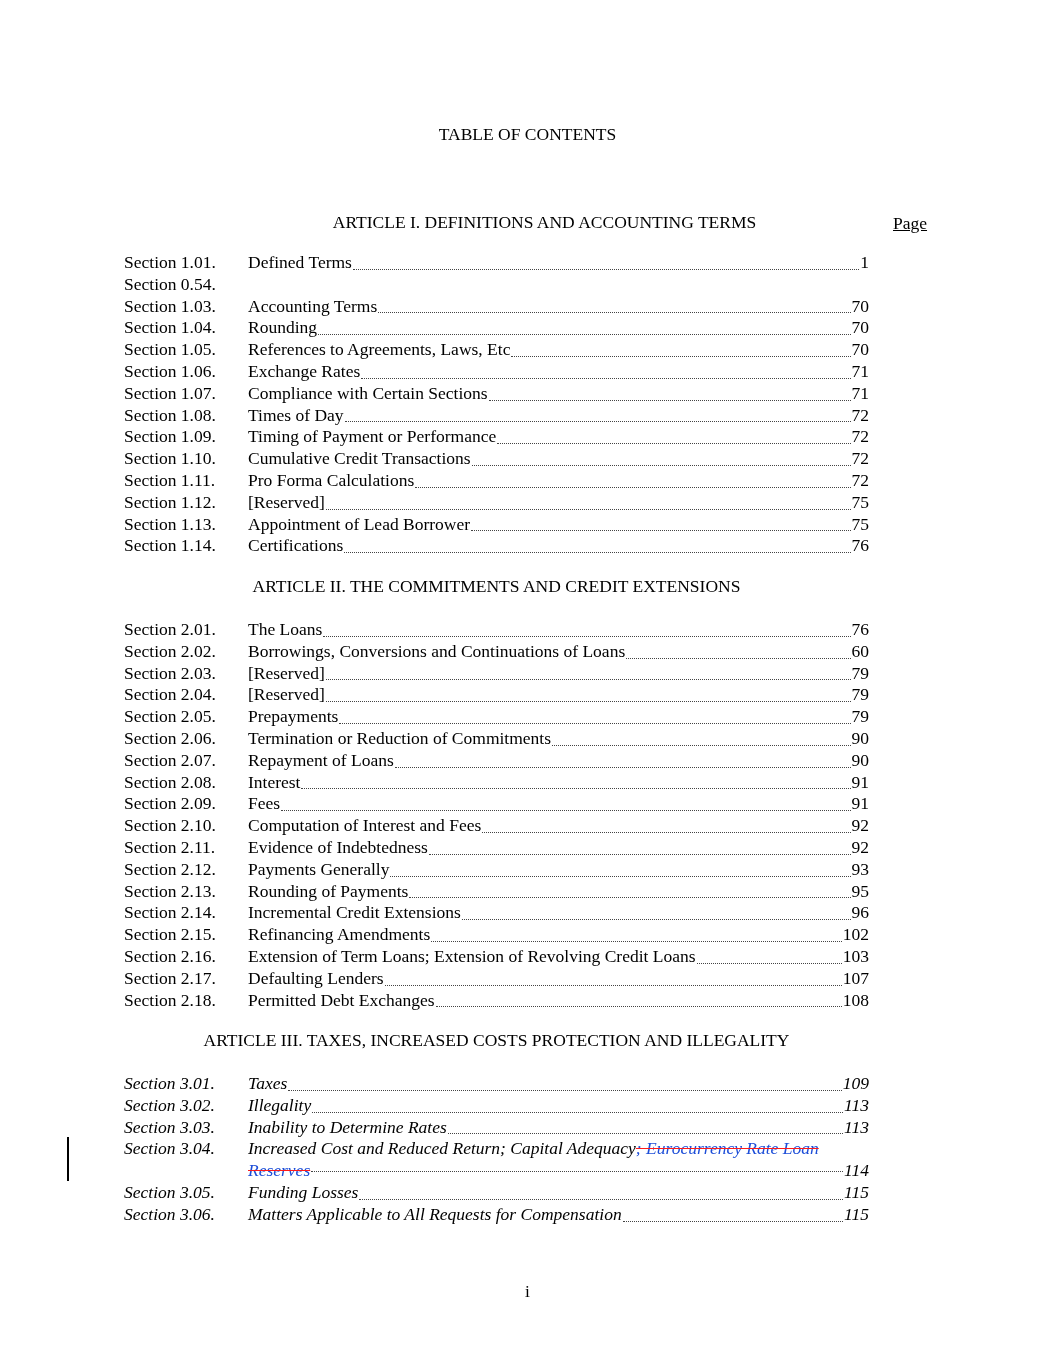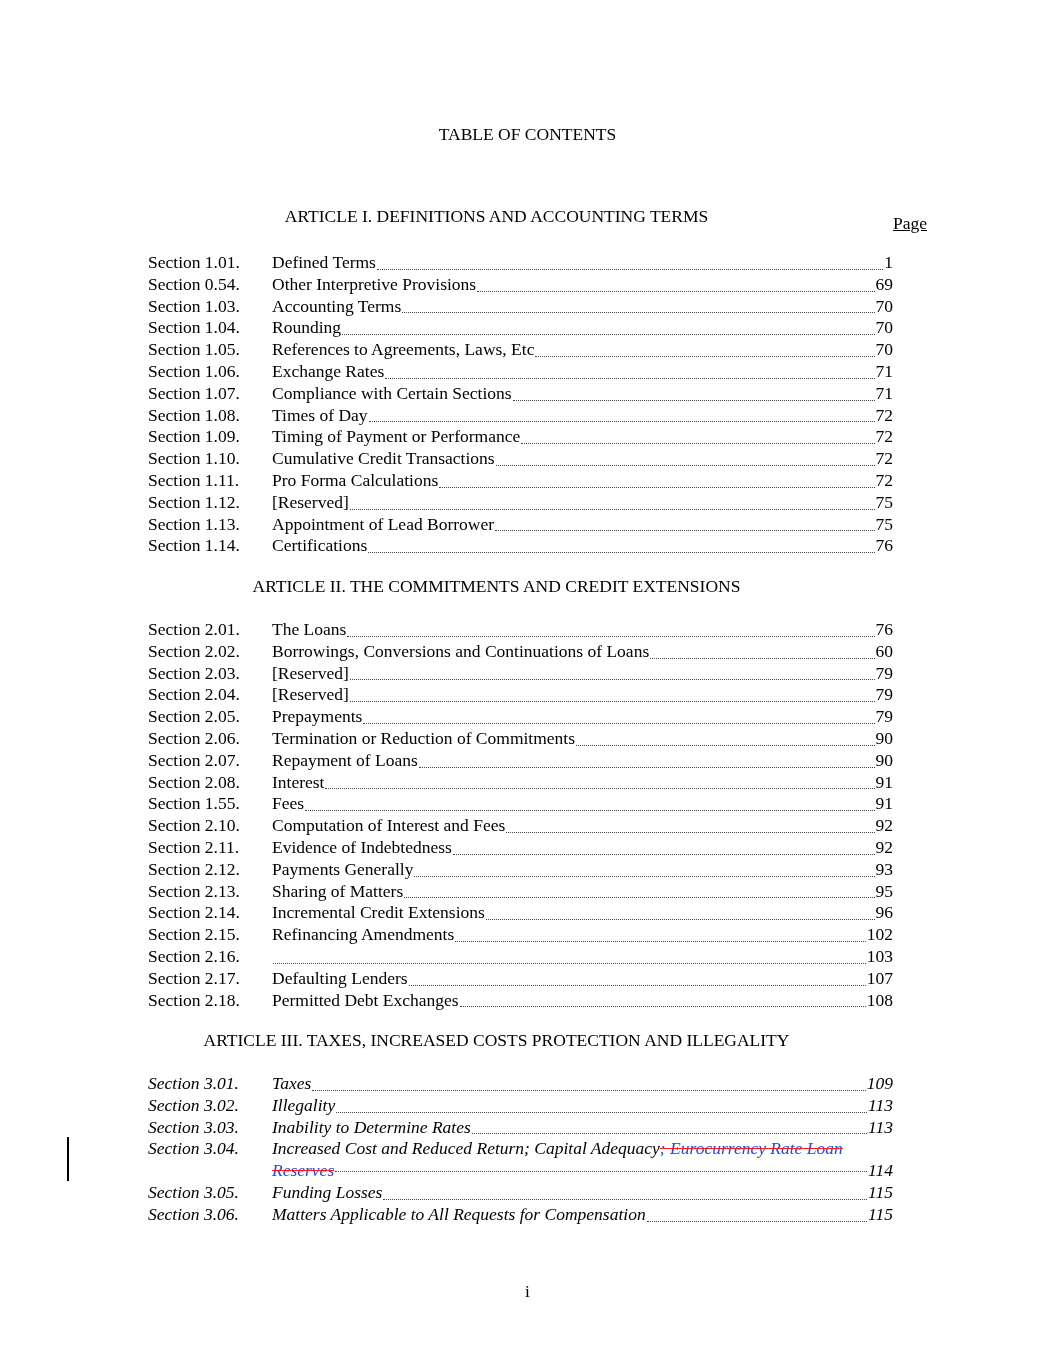--- a/index.html
+++ b/index.html
@@ -5,21 +5,21 @@
     html, body { margin: 0; padding: 0; background: #ffffff; }
     body {
       width: 1055px; height: 1365px; position: relative; overflow: hidden;
       font-family: "Liberation Serif", "DejaVu Serif", serif;
       color: #000; font-size: 17.5px;
     }
     .page { position: absolute; left: 0; top: 0; width: 1055px; height: 1333px; }
     .toc-title { position: absolute; top: 124px; left: 0; width: 1055px; text-align: center; }
     .page-header { position: absolute; top: 167px; left: 893px; text-decoration: underline; margin-top: 46px; }
     .article-heading { position: absolute; left: 0; width: 993px; text-align: center; }
-    .entries { position: absolute; left: 124px; width: 745px; margin-left: 24px; }
+    .entries { position: absolute; left: 124px; width: 745px; }
     .entry { position: relative; height: 21.8px; line-height: 21.8px; white-space: nowrap; }
     .sec-num { position: absolute; left: 0; top: 0; }
     .sec-body { position: absolute; left: 124px; right: 0; top: 0; display: flex; align-items: flex-end; }
     .sec-title { flex: 0 0 auto; }
     .leader { flex: 1 1 auto; border-bottom: 1px dotted #444; margin: 0 1px; transform: translateY(-4px); min-width: 4px; }
     .sec-page { flex: 0 0 auto; }
     .entry.tall { height: 43.6px; }
     .tall .line1 { position: absolute; left: 124px; top: 0; white-space: nowrap; }
     .tall .line2 { position: absolute; left: 124px; right: 0; top: 21.8px; display: flex; align-items: baseline; }
     .del { color: #1d4ed8; text-decoration: line-through; text-decoration-color: #ff1a1a; }
@@ -27,37 +27,32 @@
     .page-number { position: absolute; top: 1281px; left: 0; width: 1055px; text-align: center; }
   </style>
 </head>
 <body>
 
 <div class="page">
 
   <div class="toc-title">TABLE OF CONTENTS</div>
   <div class="page-header">Page</div>
 
-  <div class="article-heading" style="top:206px;">ARTICLE I. DEFINITIONS AND ACCOUNTING TERMS</div>
+  <div class="article-heading" style="top:212px;padding-left:48px;">ARTICLE I. DEFINITIONS AND ACCOUNTING TERMS</div>
   <div class="entries" style="top:252px;">
     <div class="entry">
         <span class="sec-num">Section 1.01.</span>
         <div class="sec-body">
           <span class="sec-title">Defined Terms</span>
           <span class="leader"></span>
           <span class="sec-page">1</span>
         </div>
       </div>
     <div class="entry">
         <span class="sec-num">Section 0.54.</span>
-        <div class="sec-body">
-          <span class="sec-title">Other Interpretive Provisions</span>
-          <span class="leader"></span>
-          <span class="sec-page">69</span>
-        </div>
       </div>
     <div class="entry">
         <span class="sec-num">Section 1.03.</span>
         <div class="sec-body">
           <span class="sec-title">Accounting Terms</span>
           <span class="leader"></span>
           <span class="sec-page">70</span>
         </div>
       </div>
     <div class="entry">
@@ -210,21 +205,21 @@
       </div>
     <div class="entry">
         <span class="sec-num">Section 2.08.</span>
         <div class="sec-body">
           <span class="sec-title">Interest</span>
           <span class="leader"></span>
           <span class="sec-page">91</span>
         </div>
       </div>
     <div class="entry">
-        <span class="sec-num">Section 1.55.</span>
+        <span class="sec-num">Section 2.09.</span>
         <div class="sec-body">
           <span class="sec-title">Fees</span>
           <span class="leader"></span>
           <span class="sec-page">91</span>
         </div>
       </div>
     <div class="entry">
         <span class="sec-num">Section 2.10.</span>
         <div class="sec-body">
           <span class="sec-title">Computation of Interest and Fees</span>
@@ -244,21 +239,21 @@
         <span class="sec-num">Section 2.12.</span>
         <div class="sec-body">
           <span class="sec-title">Payments Generally</span>
           <span class="leader"></span>
           <span class="sec-page">93</span>
         </div>
       </div>
     <div class="entry">
         <span class="sec-num">Section 2.13.</span>
         <div class="sec-body">
-          <span class="sec-title">Sharing of Matters</span>
+          <span class="sec-title">Rounding of Payments</span>
           <span class="leader"></span>
           <span class="sec-page">95</span>
         </div>
       </div>
     <div class="entry">
         <span class="sec-num">Section 2.14.</span>
         <div class="sec-body">
           <span class="sec-title">Incremental Credit Extensions</span>
           <span class="leader"></span>
           <span class="sec-page">96</span>
@@ -268,20 +263,21 @@
         <span class="sec-num">Section 2.15.</span>
         <div class="sec-body">
           <span class="sec-title">Refinancing Amendments</span>
           <span class="leader"></span>
           <span class="sec-page">102</span>
         </div>
       </div>
     <div class="entry">
         <span class="sec-num">Section 2.16.</span>
         <div class="sec-body">
+          <span class="sec-title">Extension of Term Loans; Extension of Revolving Credit Loans</span>
           <span class="leader"></span>
           <span class="sec-page">103</span>
         </div>
       </div>
     <div class="entry">
         <span class="sec-num">Section 2.17.</span>
         <div class="sec-body">
           <span class="sec-title">Defaulting Lenders</span>
           <span class="leader"></span>
           <span class="sec-page">107</span>

